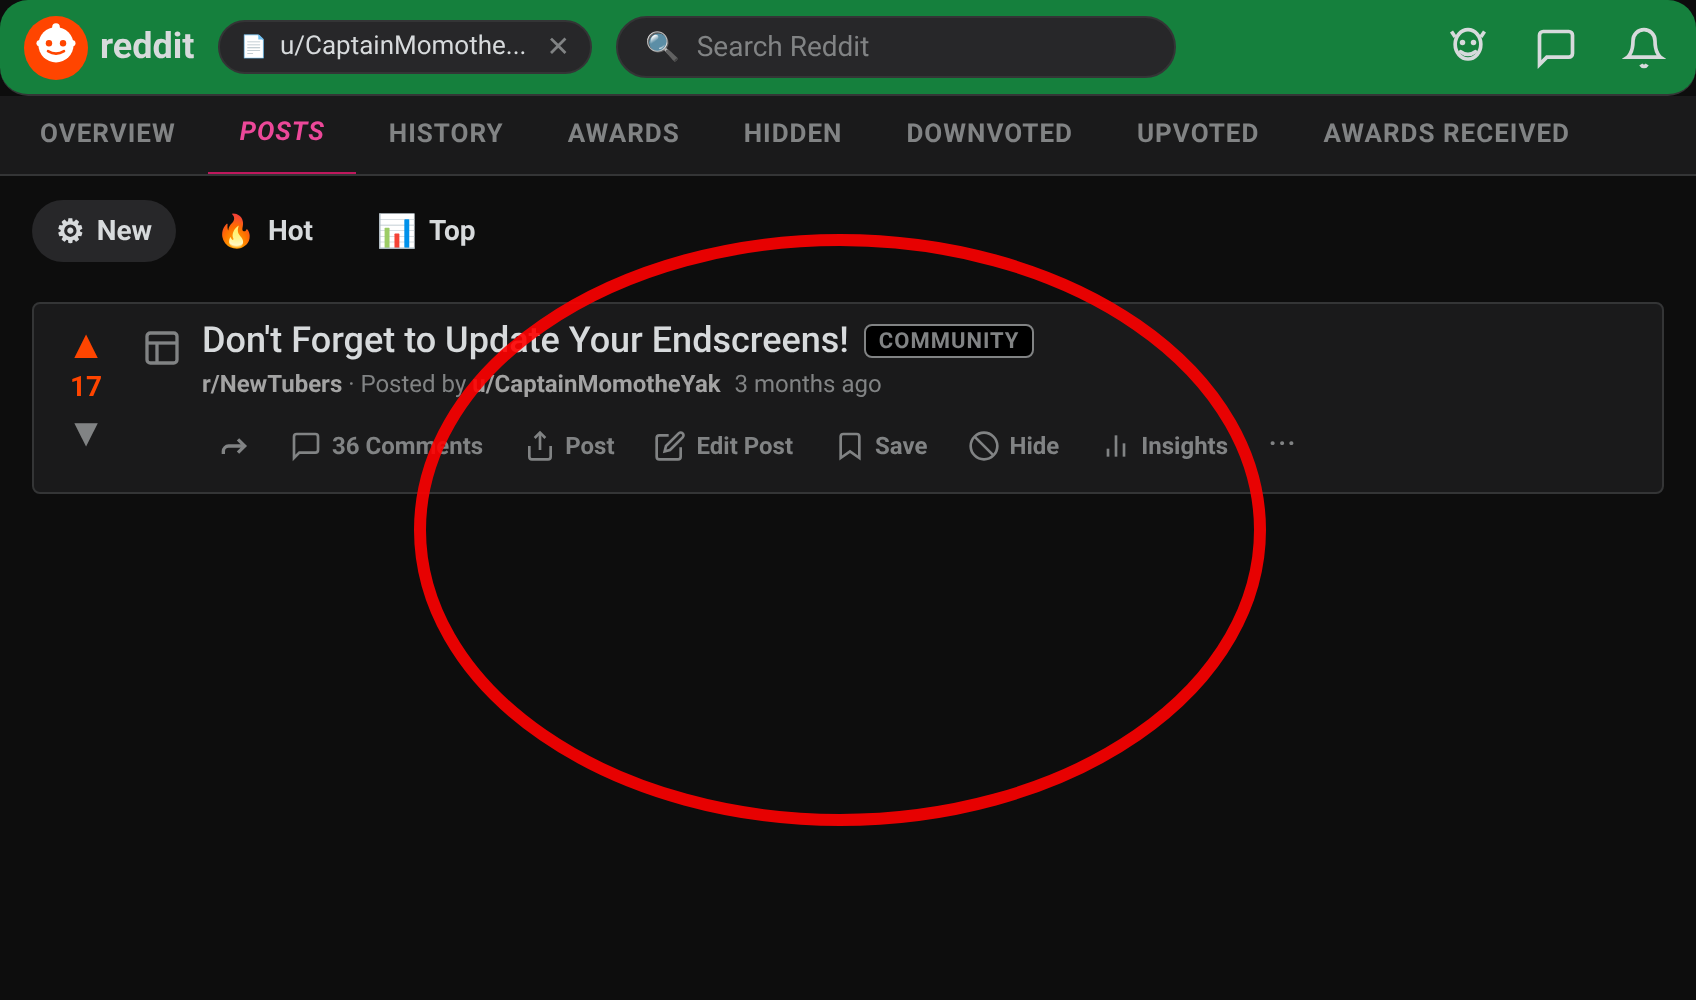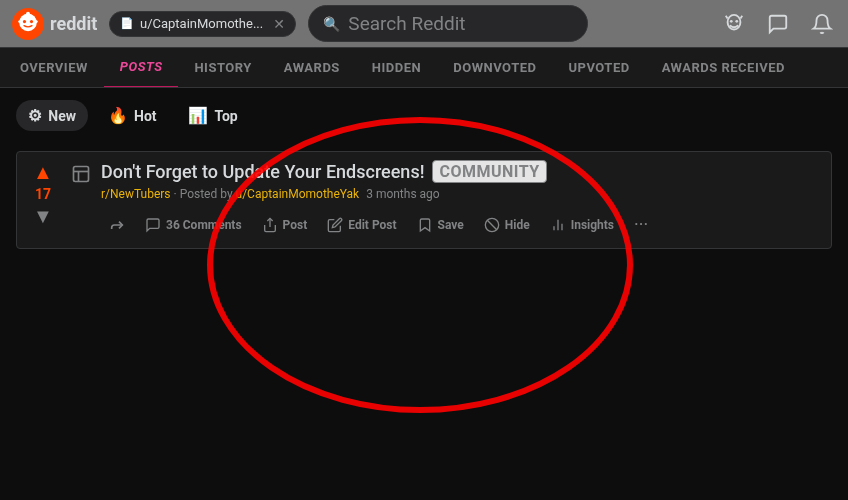--- a/index.html
+++ b/index.html
@@ -8,27 +8,28 @@
       color: #d7dadc;
       font-family: -apple-system, BlinkMacSystemFont, 'Segoe UI', Roboto, sans-serif;
       width: 848px;
       height: 500px;
       overflow: hidden;
       position: relative;
     }
 
     
     .top-nav {
-      background: #737373;
+      background: #15803d;
       height: 48px;
       display: flex;
       align-items: center;
       padding: 0 12px;
       gap: 12px;
       border-bottom: 1px solid #343536;
+      border-radius: 14px;
     }
     .reddit-logo {
       display: flex;
       align-items: center;
       gap: 6px;
     }
     .reddit-icon {
       width: 32px;
       height: 32px;
     }
@@ -68,21 +69,21 @@
       align-items: center;
       gap: 8px;
       max-width: 280px;
     }
     .search-icon-wrap {
       color: #818384;
       font-size: 14px;
     }
     .search-text {
       color: #818384;
-      font-size: 19px;
+      font-size: 14px;
     }
     .nav-icons {
       display: flex;
       align-items: center;
       gap: 16px;
       margin-left: auto;
       color: #d7dadc;
     }
     .nav-icon-btn {
       width: 28px;
@@ -196,37 +197,37 @@
       align-items: center;
       gap: 8px;
       flex-wrap: wrap;
     }
     .post-title {
       font-size: 18px;
       font-weight: 500;
       color: #d7dadc;
     }
     .community-badge {
-      background: #e5e5e5;
+      background: #000000;
       border: 1px solid #818384;
       border-radius: 4px;
       padding: 1px 6px;
-      font-size: 16px;
+      font-size: 11px;
       font-weight: 700;
       color: #818384;
       letter-spacing: 0.5px;
     }
     .post-meta {
       font-size: 12px;
       color: #818384;
       margin-top: 4px;
     }
     .post-meta a {
-      color: #eab308;
-      font-weight: 400;
+      color: #a3a3a3;
+      font-weight: 700;
       text-decoration: none;
     }
     .post-actions {
       display: flex;
       align-items: center;
       gap: 4px;
       margin-top: 8px;
     }
     .action-btn {
       display: flex;

